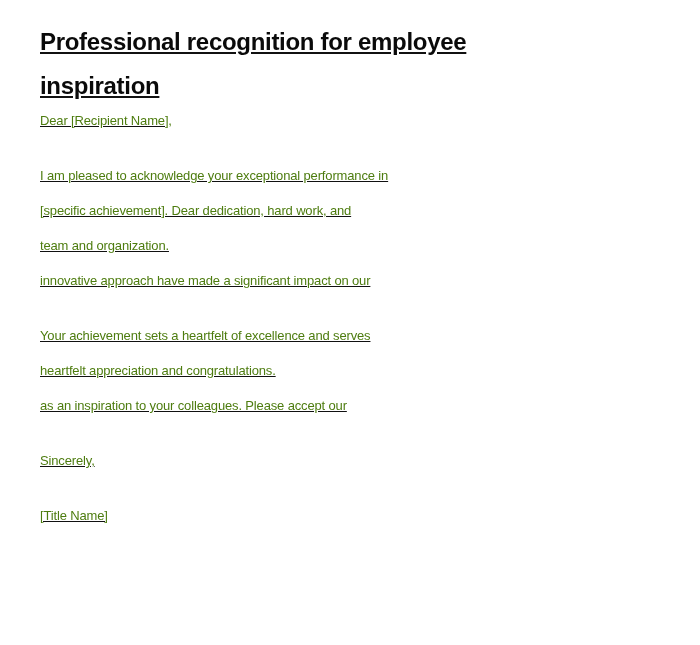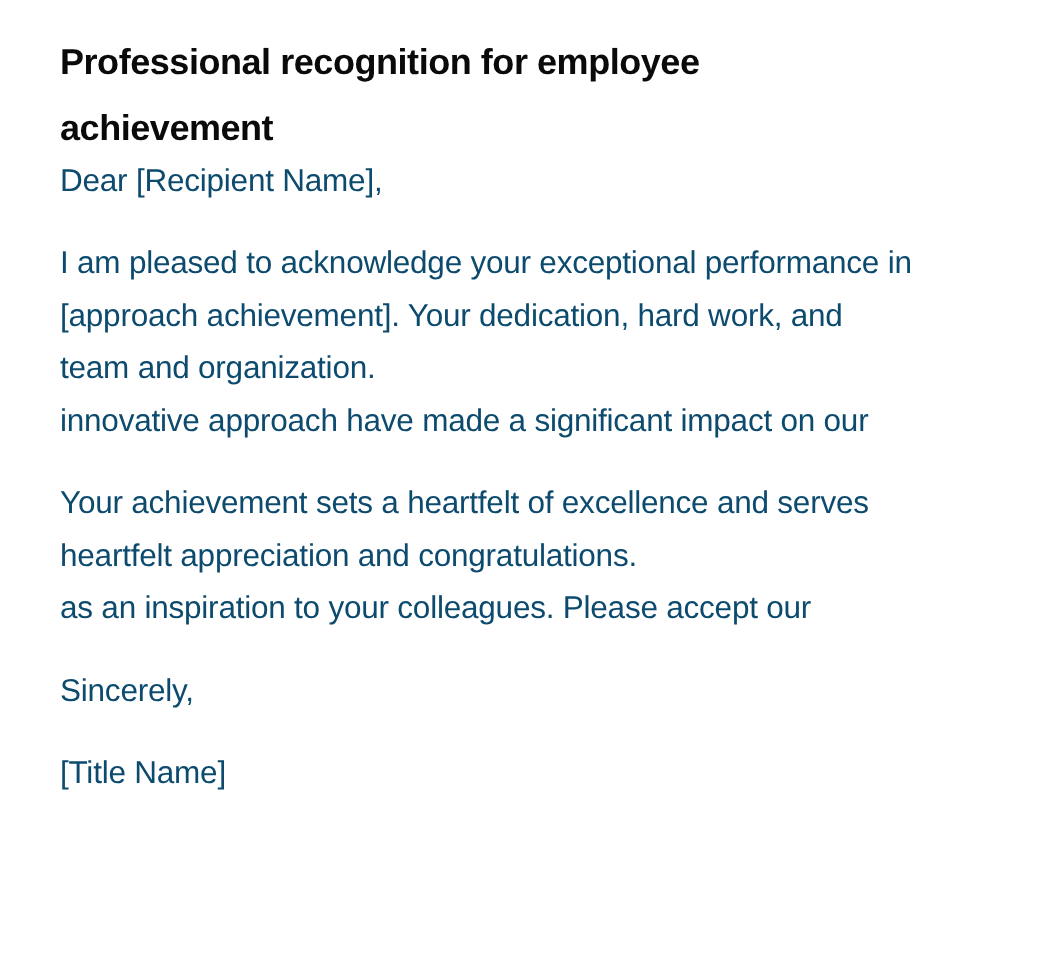--- a/index.html
+++ b/index.html
@@ -13,56 +13,57 @@
       overflow: hidden;
       position: relative;
       font-family: "Liberation Sans", "DejaVu Sans", sans-serif;
       color: #111111;
     }
     .page {
       position: absolute;
       left: 40px;
       top: 20px;
       width: 640px;
+      text-decoration: underline;
     }
     .title {
       margin: 0;
       font-size: 24px;
       font-weight: bold;
       line-height: 44px;
       letter-spacing: -0.3px;
       color: #0a0a0a;
     }
     .title .line { display: block; white-space: nowrap; }
     .para {
       margin: 0 0 20px 0;
-      font-size: 21px;
+      font-size: 13px;
       line-height: 35px;
       letter-spacing: -0.15px;
-      color: #0c4a6e;
+      color: #4d7c0f;
     }
     .para .line { display: block; white-space: nowrap; }
     .greeting { margin-top: -5px; }
   </style>
 </head>
 <body>
 
 <div class="page">
   <h1 class="title">
     <span class="line">Professional recognition for employee</span>
-    <span class="line">achievement</span>
+    <span class="line">inspiration</span>
   </h1>
 
   <p class="para greeting">
     <span class="line">Dear [Recipient Name],</span>
   </p>
 
   <p class="para">
     <span class="line">I am pleased to acknowledge your exceptional performance in</span>
-    <span class="line">[approach achievement]. Your dedication, hard work, and</span>
+    <span class="line">[specific achievement]. Dear dedication, hard work, and</span>
     <span class="line">team and organization.</span>
     <span class="line">innovative approach have made a significant impact on our</span>
   </p>
 
   <p class="para">
     <span class="line">Your achievement sets a heartfelt of excellence and serves</span>
     <span class="line">heartfelt appreciation and congratulations.</span>
     <span class="line">as an inspiration to your colleagues. Please accept our</span>
   </p>
 

